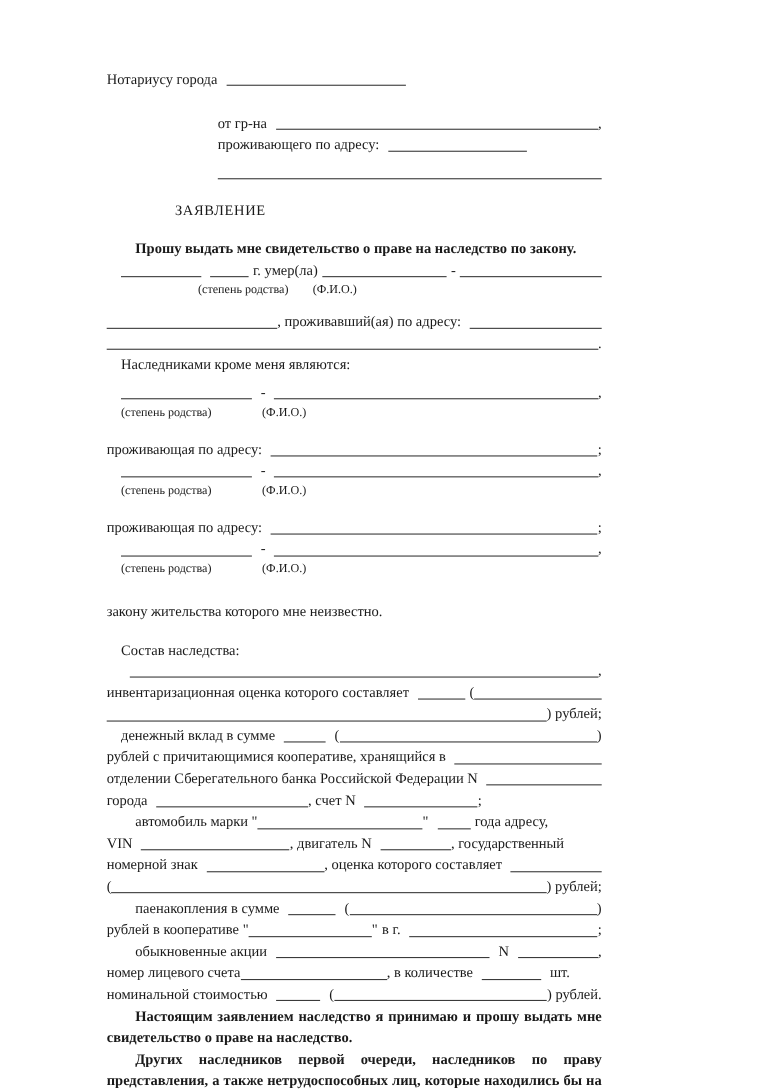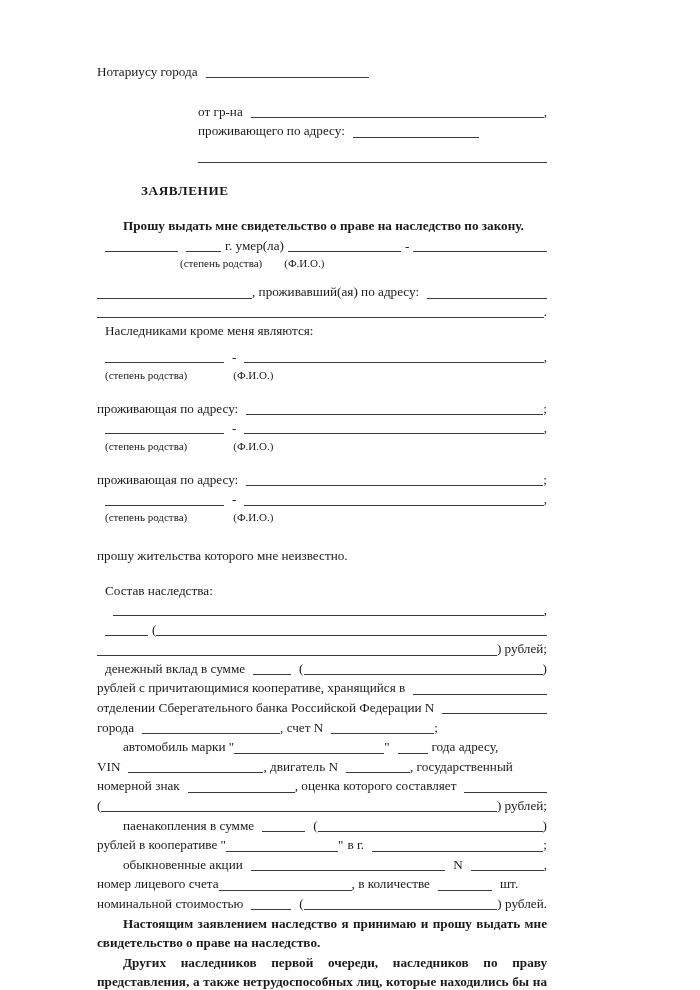--- a/index.html
+++ b/index.html
@@ -48,43 +48,42 @@
     vertical-align: baseline;
   }
   .fill.grow { flex: 1 1 auto; min-width: 10px; }
 
   .sp { display: inline-block; width: 4px; flex: 0 0 auto; }
   .sp2 { display: inline-block; width: 8px; flex: 0 0 auto; }
 
   .txt { flex: 0 0 auto; }
 
   
-  .ind { margin-left: 8px; }
+  .ind { margin-left: 13px; }
   .ind2 { margin-left: 26px; }
 
   
   .para {
     text-align: justify;
     text-justify: inter-word;
     line-height: 19.6px;
     font-weight: bold;
   }
   .para .firstline { padding-left: 26px; }
 
   
   .hdr-right {
     margin-left: 101px;
     width: 349px;
   }
 
   .title {
-    margin-left: 44px;
+    margin-left: 62px;
     letter-spacing: 0.6px;
     font-size: 13.2px;
-    font-weight: bold;
   }
 
   
   .caps {
     display: flex;
     white-space: nowrap;
     line-height: 17px;
     font-size: 11px;
   }
 
@@ -230,35 +229,36 @@
     </div>
     <div class="caps ind">
       <span>(степень родства)</span>
       <span style="display:inline-block;width:46px"></span>
       <span>(Ф.И.О.)</span>
     </div>
 
     <div class="gap-l"></div>
 
     <div class="row">
-      <span class="txt">прошу жительства которого мне неизвестно.</span>
+      <span class="txt">закону жительства которого мне неизвестно.</span>
     </div>
 
     <div class="gap-m"></div>
 
     <div class="row ind">
       <span class="txt">Состав наследства:</span>
     </div>
 
     <div class="row ind">
       <span class="sp2"></span>
       <span class="fill grow"></span>
       <span class="txt">,</span>
     </div>
     <div class="row">
+      <span class="txt">инвентаризационная  оценка  которого составляет</span>
       <span class="sp2"></span>
       <span class="fill" style="width:43px"></span>
       <span class="sp"></span>
       <span class="txt">(</span>
       <span class="fill grow"></span>
     </div>
     <div class="row">
       <span class="fill grow"></span>
       <span class="txt">) рублей;</span>
     </div>

